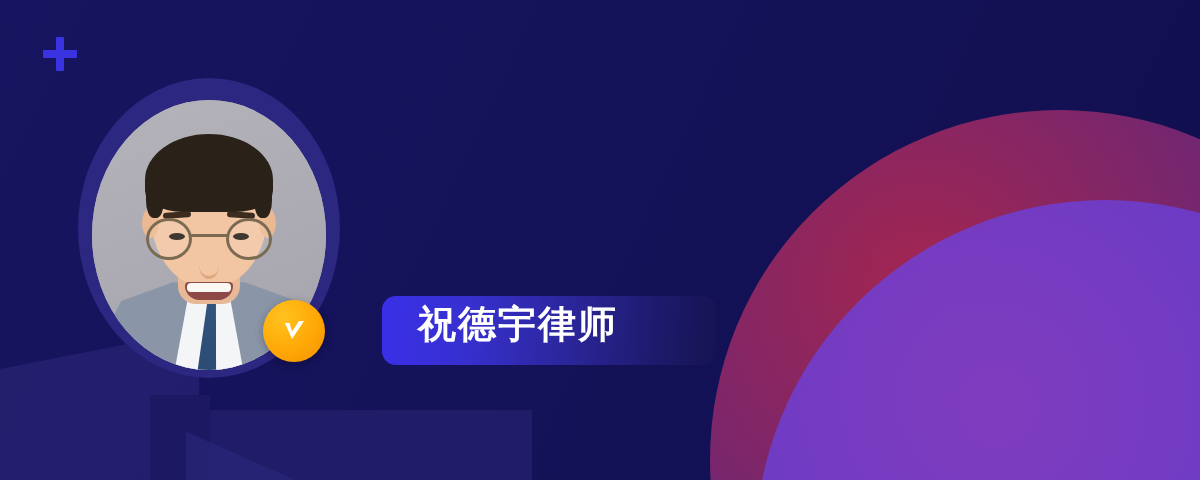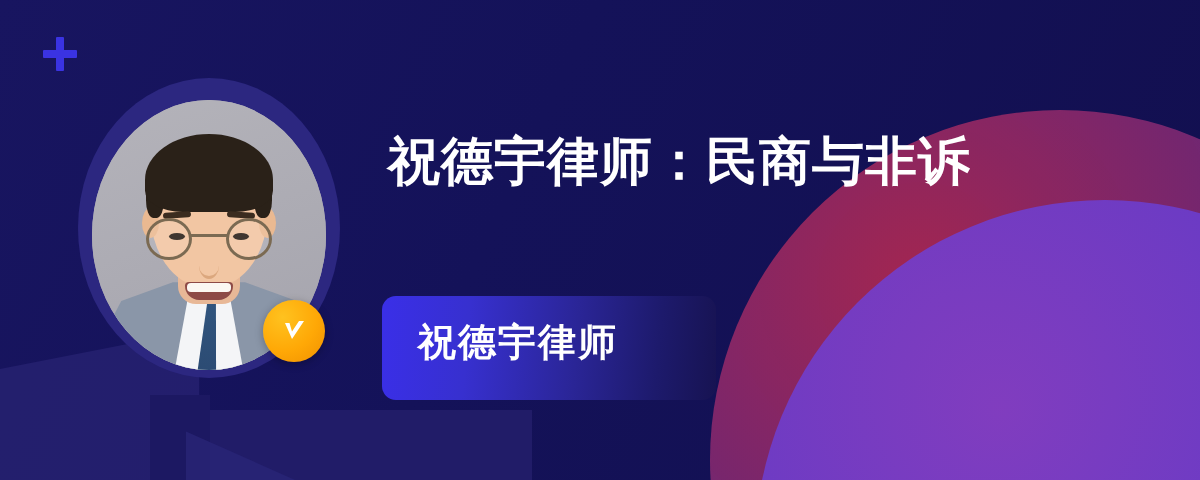--- a/index.html
+++ b/index.html
@@ -336,21 +336,21 @@
     letter-spacing: 1px;
     white-space: nowrap;
   }
   .headline .line { display: block; }
 
   .name-button {
     position: absolute;
     left: 382px;
     top: 296px;
     width: 334px;
-    height: 104px;
+    height: 69px;
     border: none;
     border-radius: 14px;
     background: linear-gradient(95deg, #3a2fe8 0%, #3730cf 26%, #2a2596 58%, #1d1a6c 82%, #171352 100%);
     color: #ffffff;
     font-family: "Liberation Sans", "DejaVu Sans", sans-serif;
     font-size: 38px;
     font-weight: 700;
     letter-spacing: 2px;
     text-align: left;
     padding: 0 0 12px 36px;
@@ -409,18 +409,17 @@
       </div>
     </div>
     <div class="badge">
       <svg width="34" height="34" viewBox="0 0 34 34" aria-hidden="true">
         <path d="M8 9 L15 25 L27 7 L22 7 L15 17.5 L12.5 9 Z" fill="#ffffff"></path>
       </svg>
     </div>
   </div>
 
   <div class="headline">
-    <span class="line">祝德宇律师：民商与非诉</span>
   </div>
 
   <button class="name-button">祝德宇律师</button>
 
 </div>
 
 </body></html>

